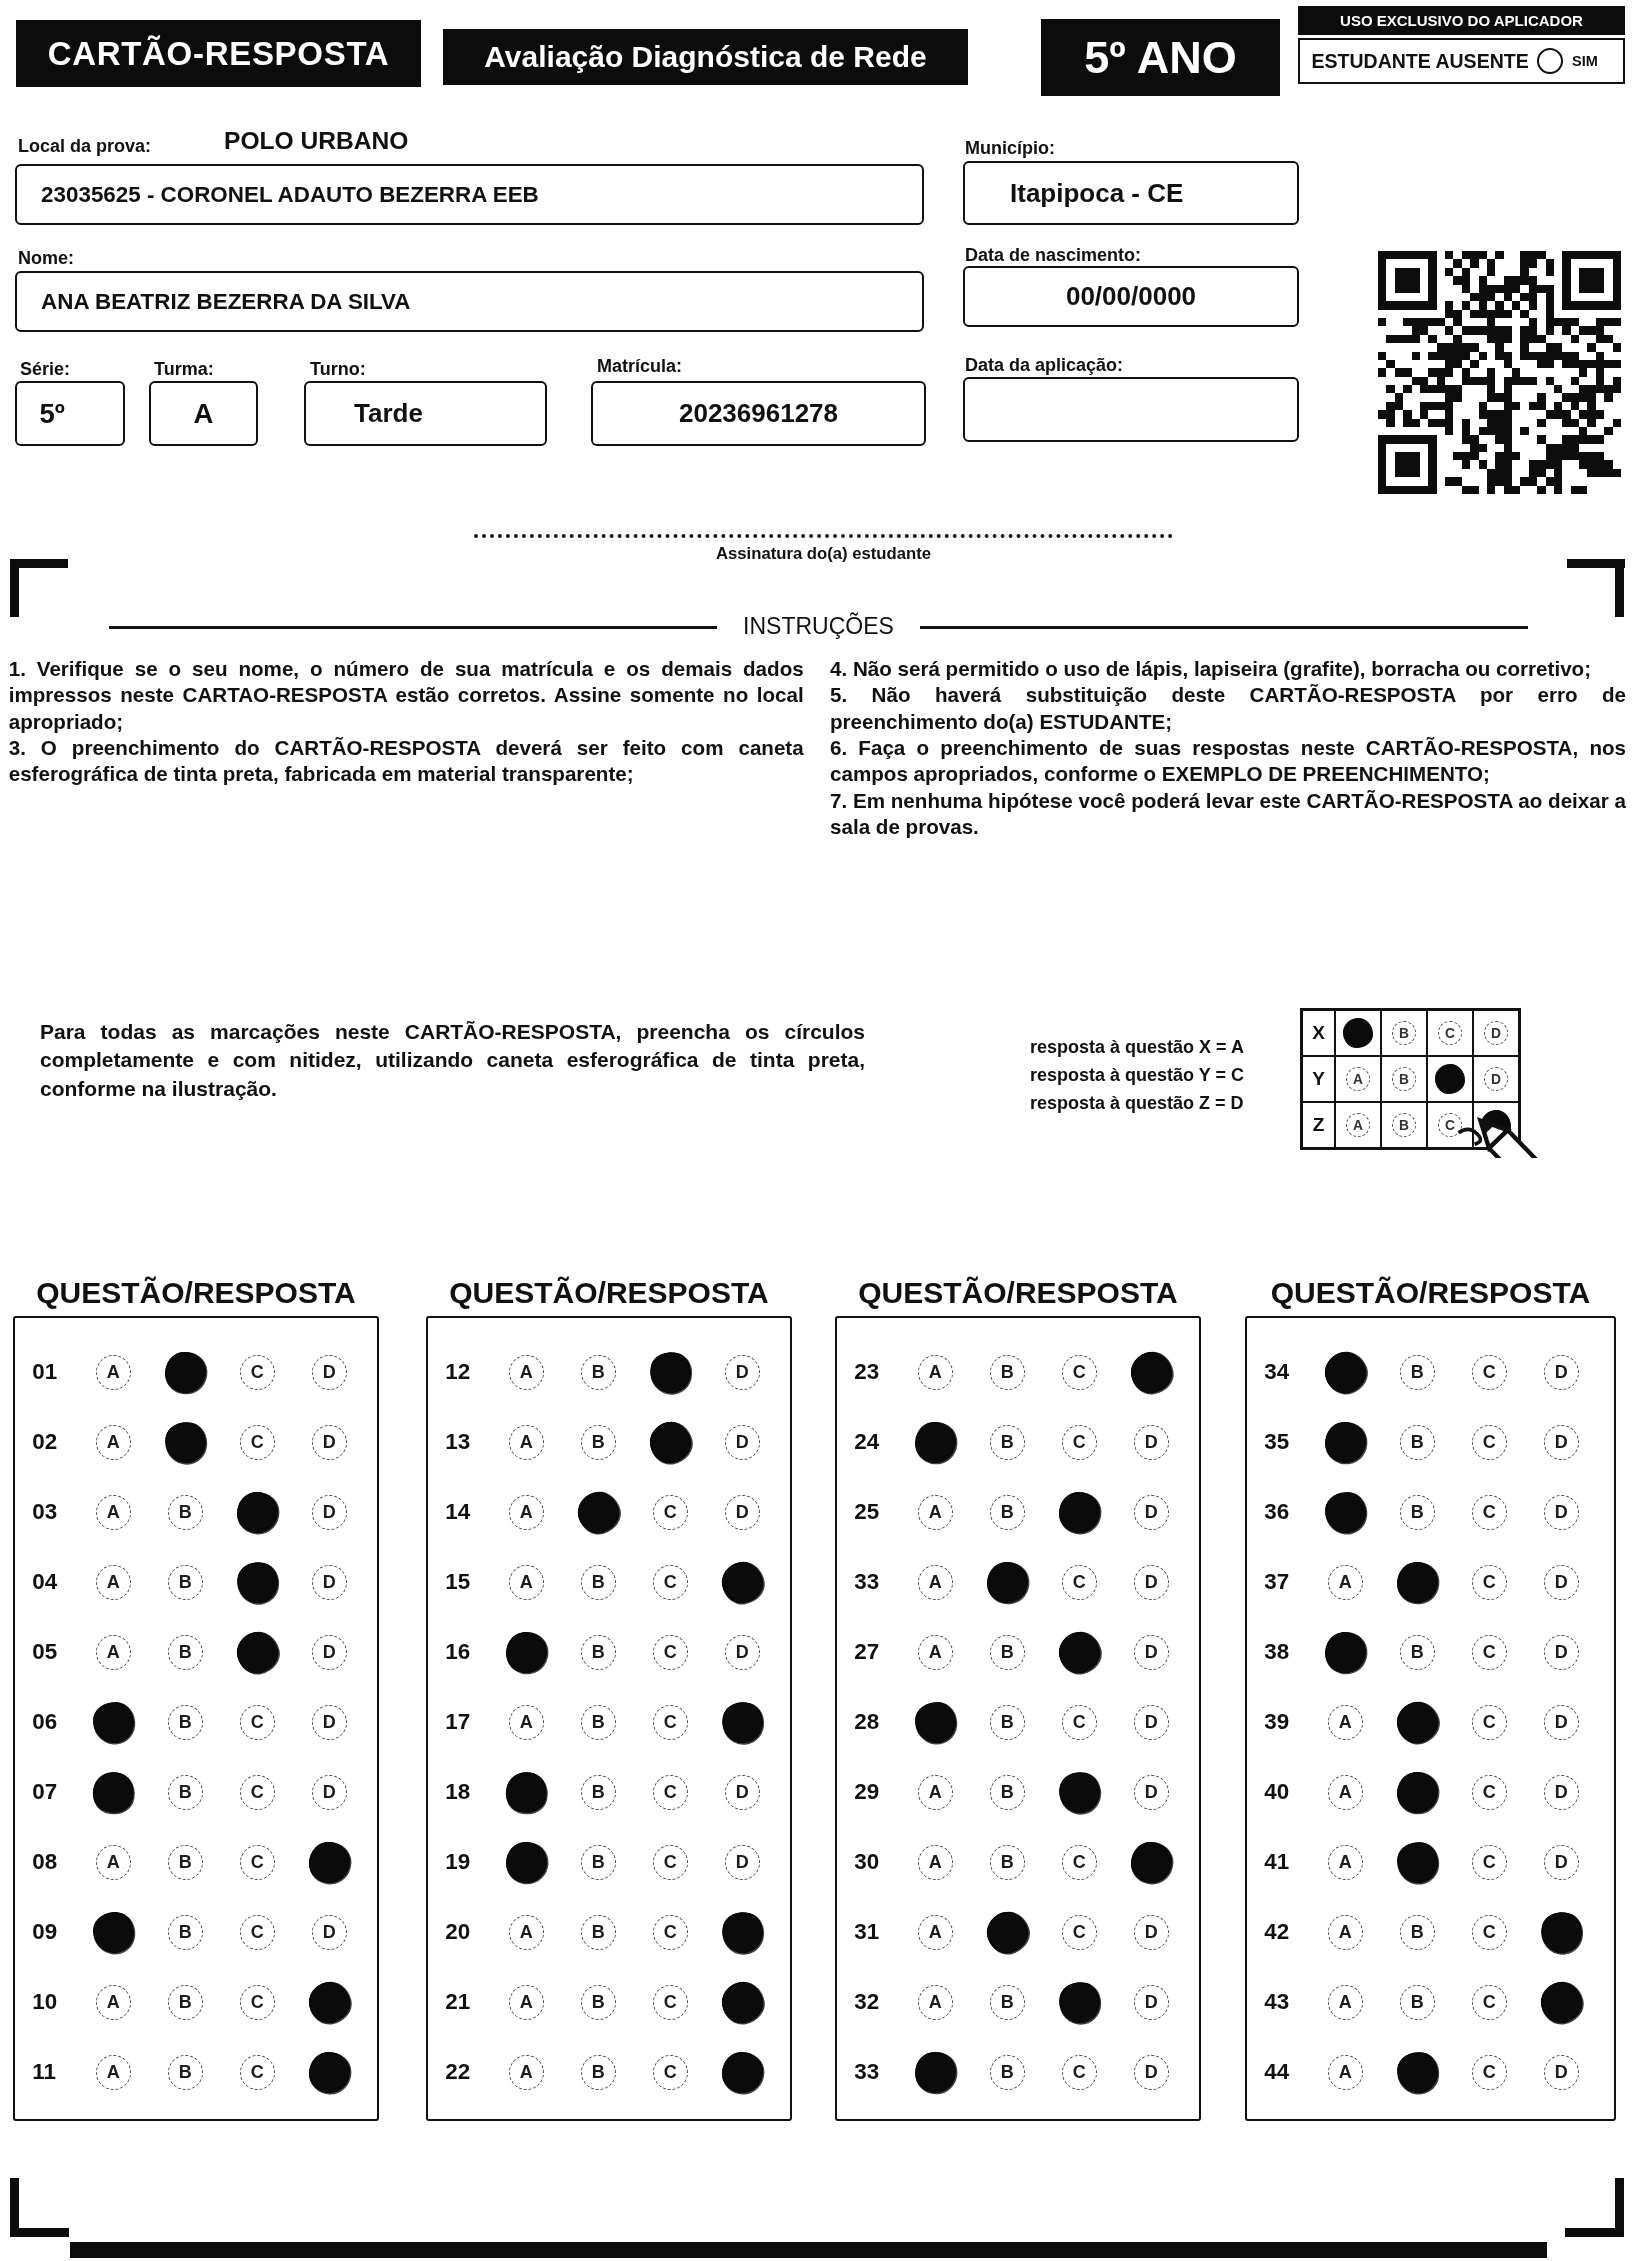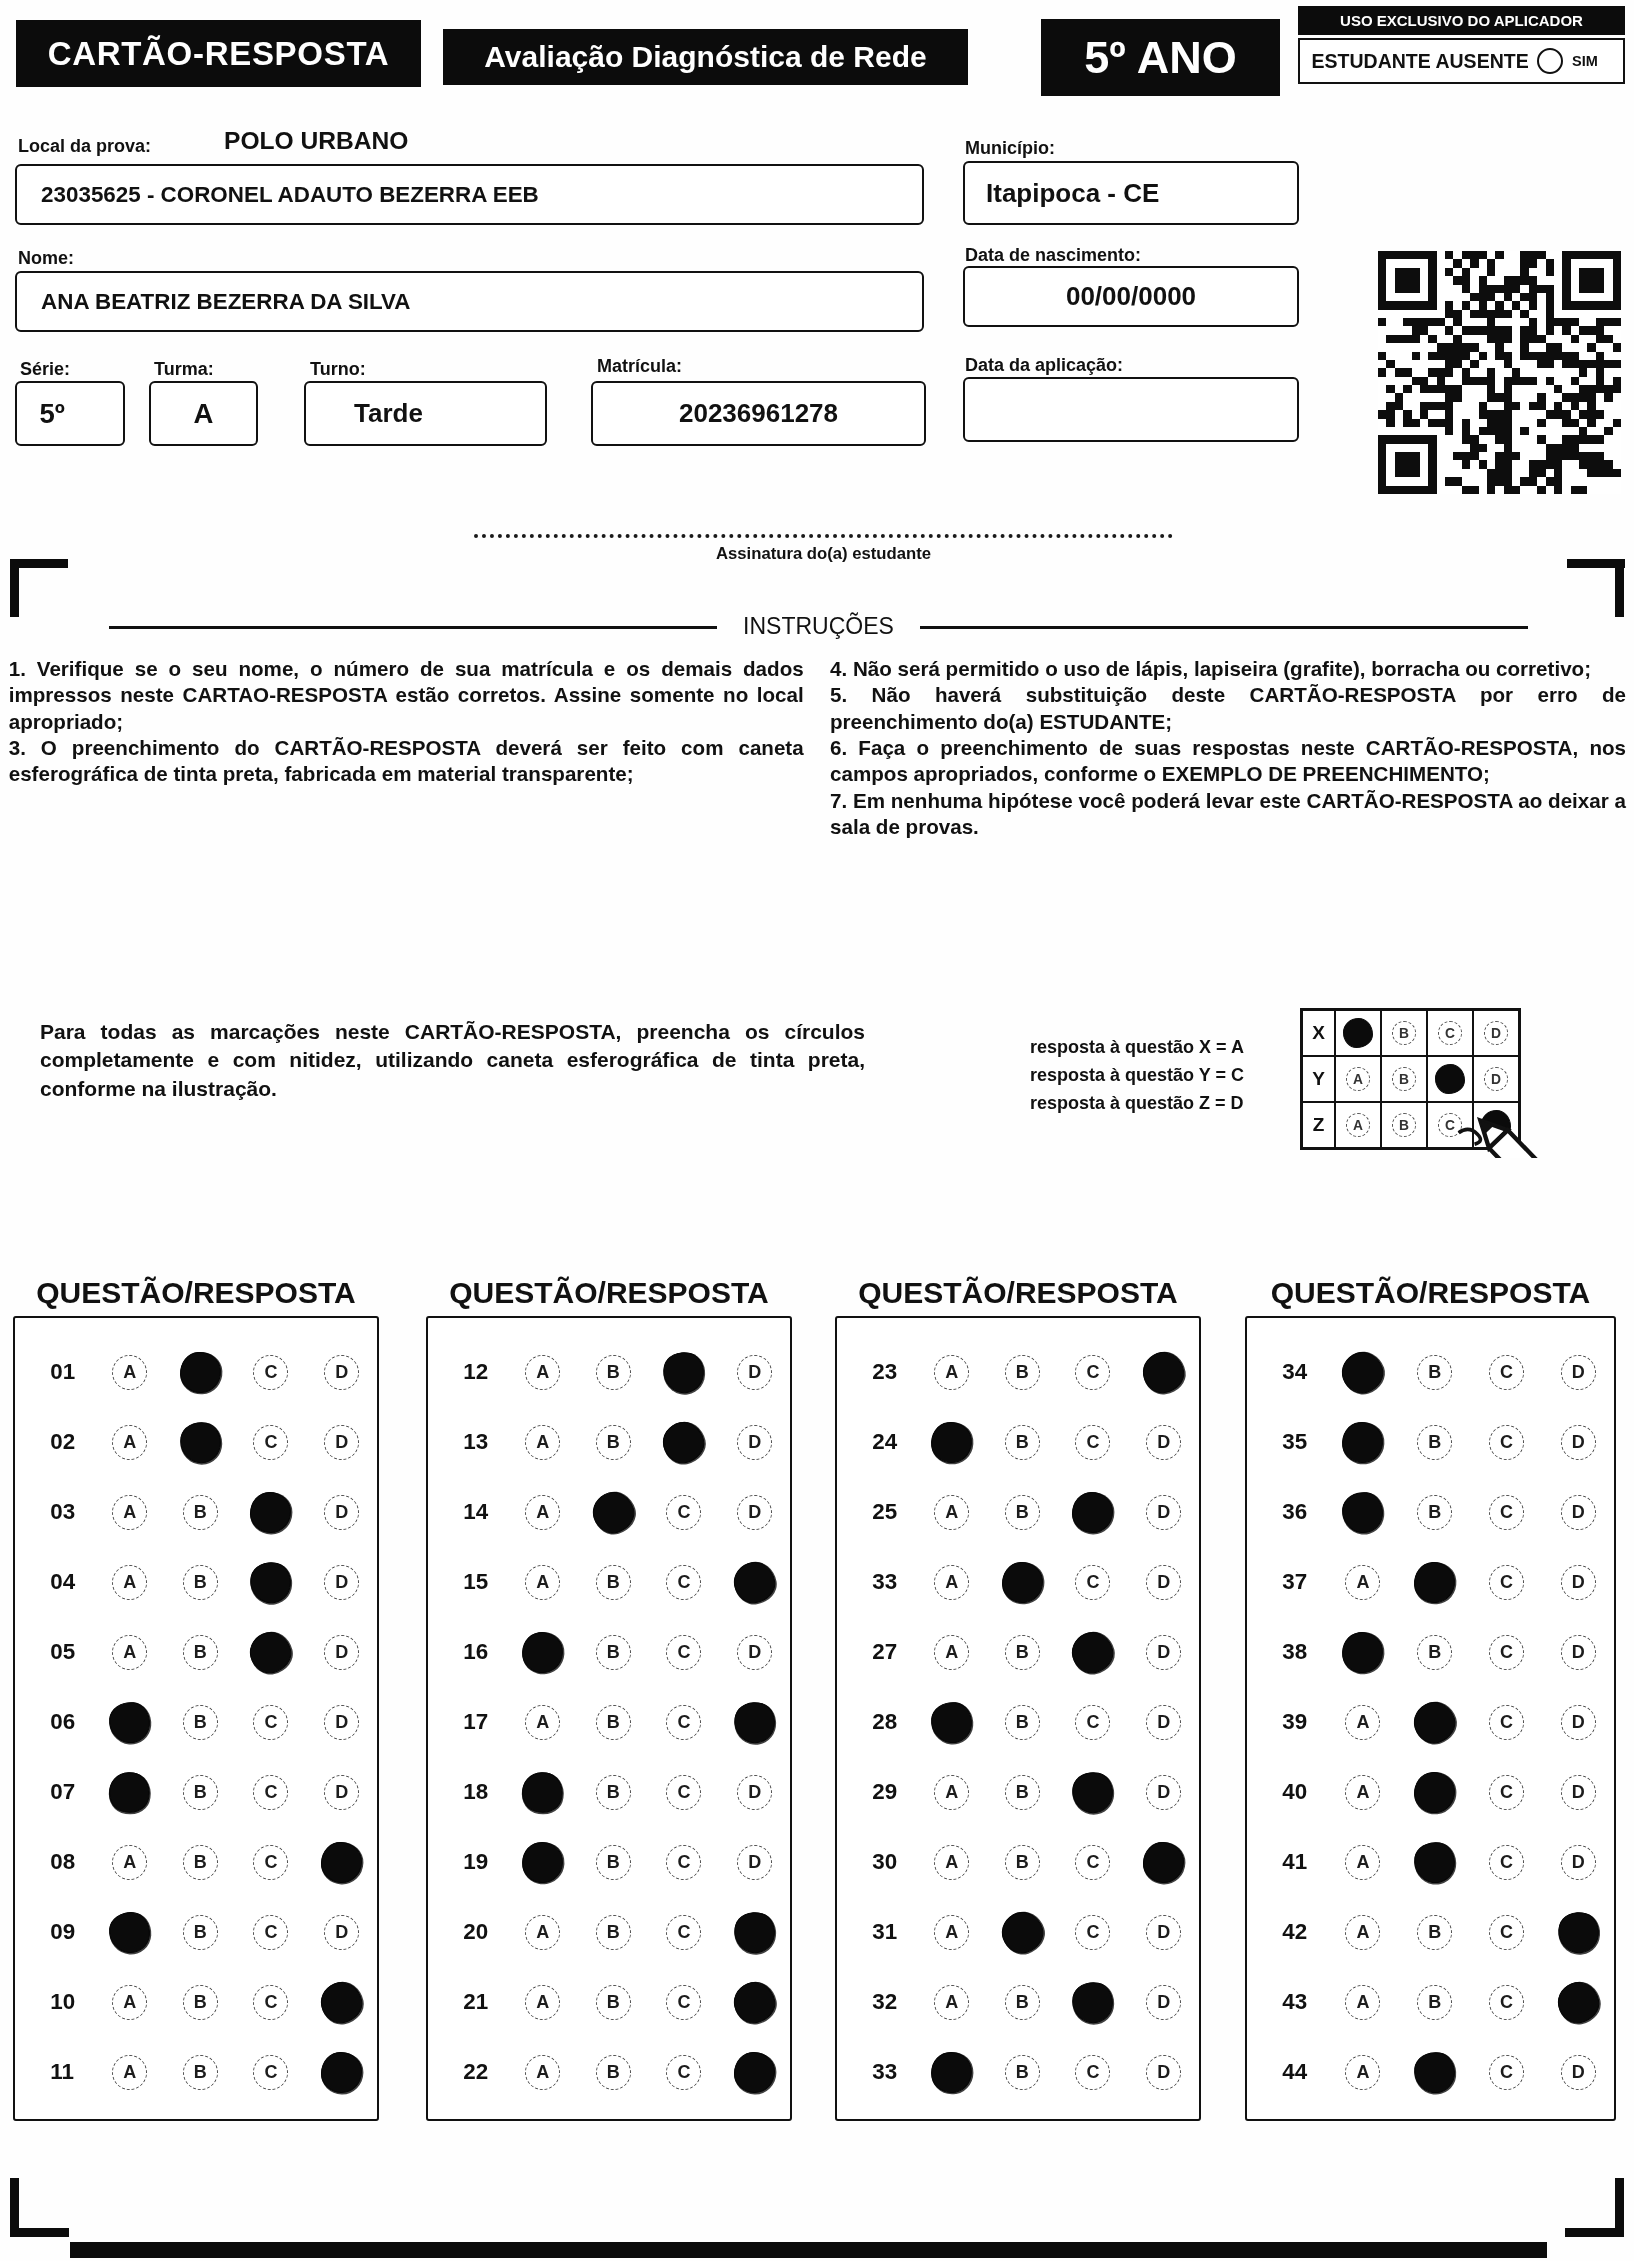--- a/index.html
+++ b/index.html
@@ -25,21 +25,21 @@
   .fillnote{position:absolute;font-size:21px;font-weight:bold;line-height:1.35;text-align:justify;}
   .exlabels{position:absolute;font-size:18px;font-weight:bold;line-height:1.55;}
   .exgrid{position:absolute;border:2.2px solid #111;background:#fff;}
   .exrow{display:flex;}
   .excell{width:46px;height:46px;border:1.4px solid #111;display:flex;align-items:center;justify-content:center;box-sizing:border-box;}
   .exlab{width:33px;font-weight:bold;font-size:19px;}
   .ebub{width:24.6px;height:24.6px;border:1.4px dashed #555;border-radius:50%;display:flex;align-items:center;justify-content:center;font-size:13.8px;font-weight:bold;color:#333;box-sizing:border-box;}
   .efilled{background:#0b0b0b;border:1.4px solid #0b0b0b;border-radius:52% 48% 55% 45%/48% 55% 45% 52%;width:30px;height:30px;}
   .qhead{position:absolute;top:1276px;font-weight:bold;font-size:30px;text-align:center;}
   .qbox{position:absolute;top:1316px;height:805px;border:2.2px solid #111;border-radius:2.9px;background:#fff;box-sizing:border-box;padding-top:19px;}
-  .arow{display:flex;align-items:center;height:70px;padding-left:28px;}
+  .arow{display:flex;align-items:center;height:70px;padding-left:10px;}
   .qnum{width:45px;padding-left:7.2px;font-size:22.4px;font-weight:bold;}
   .acell{width:72px;display:flex;justify-content:center;}
   .bub{width:35px;height:35px;border:1.4px dashed #4a4a4a;border-radius:50%;display:flex;align-items:center;justify-content:center;font-size:18px;font-weight:bold;color:#1c1c1c;box-sizing:border-box;}
   .bub.filled{width:41px;height:41px;background:#0b0b0b;border:1.4px solid #050505;color:transparent;box-shadow:0.7px 0.7px 0 0.7px rgba(0,0,0,.75);}
   .qr{background:#fff;}
   .pencil{pointer-events:none;}
 </style>
 </head>
 <body>
 
@@ -56,21 +56,21 @@
   </div>
 
   <span class="lbl" style="left:18px;top:136px;">Local da prova:</span>
   <span class="abs" style="left:224px;top:127px;font-size:24.6px;font-weight:bold;">POLO URBANO</span>
 
   <div class="fbox" style="left:14.5px;top:164px;width:909px;height:61px;font-size:22.4px;padding-left:24.6px;">
     <span>23035625 - CORONEL ADAUTO BEZERRA EEB</span>
   </div>
 
   <span class="lbl" style="left:965px;top:138px;">Município:</span>
-  <div class="fbox" style="left:963px;top:161px;width:336px;height:64px;font-size:26px;padding-left:21px;">
+  <div class="fbox" style="left:963px;top:161px;width:336px;height:64px;font-size:26px;padding-left:45px;">
     <span>Itapipoca - CE</span>
   </div>
 
   <span class="lbl" style="left:18px;top:248px;">Nome:</span>
   <div class="fbox" style="left:14.5px;top:271px;width:909px;height:61px;font-size:22.4px;padding-left:24.6px;">
     <span>ANA BEATRIZ BEZERRA DA SILVA</span>
   </div>
 
   <span class="lbl" style="left:965px;top:245px;">Data de nascimento:</span>
   <div class="fbox" style="left:963px;top:266px;width:336px;height:61px;font-size:26px;justify-content:center;">

